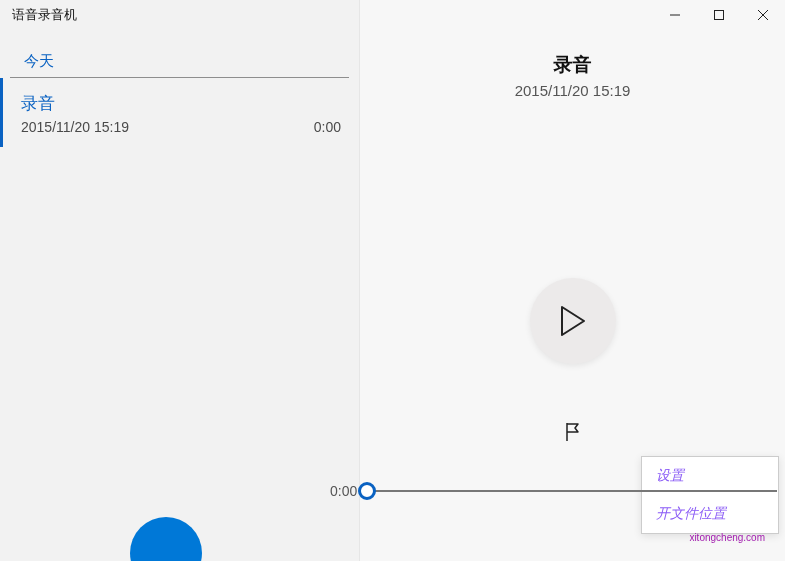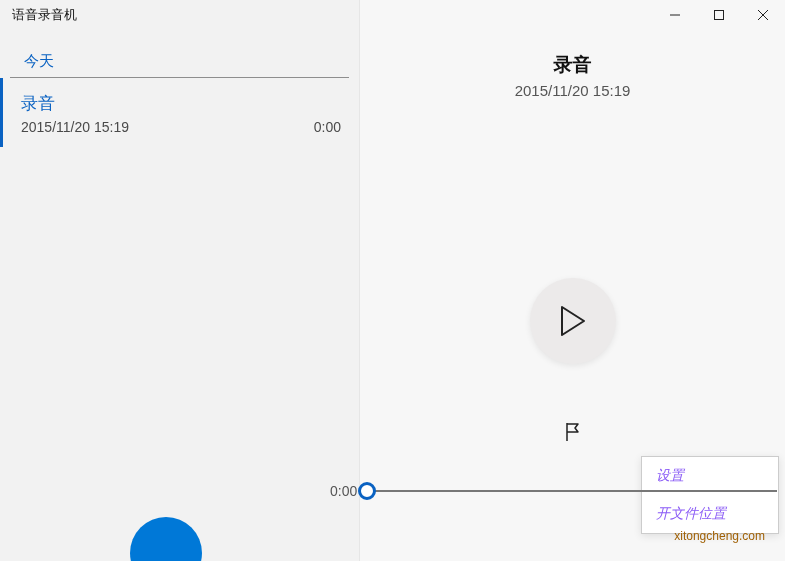--- a/index.html
+++ b/index.html
@@ -38,21 +38,21 @@
   .thumb { position: absolute; left: 0; top: 50%; transform: translate(-50%,-50%); width: 18px; height: 18px; border-radius: 50%; background: #fff; border: 3px solid #0a62c2; }
 
   
   .popup { position: absolute; right: 6px; top: 456px; width: 138px; background: #fff; border: 1px solid #ccc; box-shadow: 0 2px 8px rgba(0,0,0,.1); }
   .popup .pi { padding: 10px 14px; font-size: 14px; color: #8b5cf6; cursor: pointer; font-style: italic; }
   .popup .pi.sel { background: #ececec; }
 
   
   .wm { position: absolute; right: 20px; bottom: 18px; text-align: right; pointer-events: none; }
   .wm .cn { font-size: 26px; font-weight: 700; color: #3a3a3a; letter-spacing: 1px; }
-  .wm .en { font-size: 12px; color: #a16207; margin-top: -2px; }
+  .wm .en { font-size: 10px; color: #a21caf; margin-top: -2px; }
 </style>
 </head>
 <body>
 
 <div class="window">
 
   <div class="sidebar">
     <div class="titlebar">语音录音机</div>
     <div class="section-hdr">今天</div>
     <div class="rec-item">

